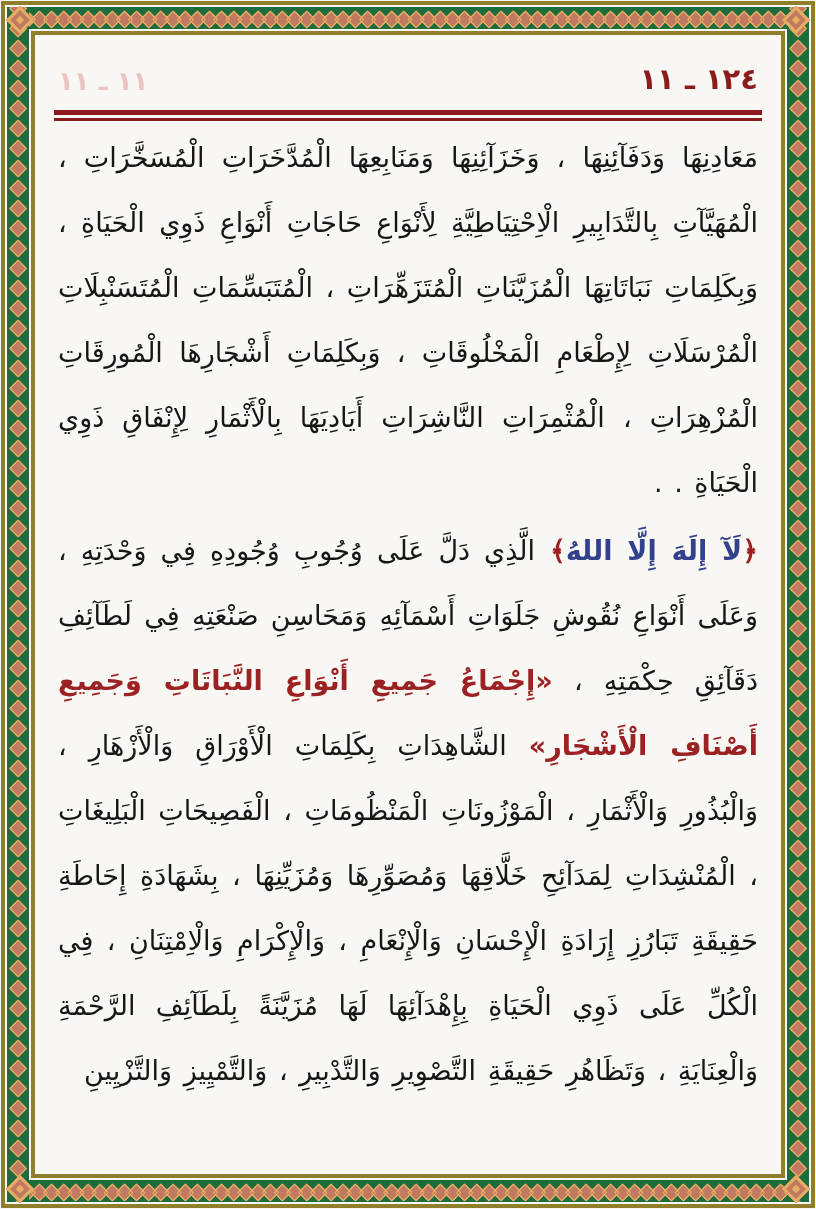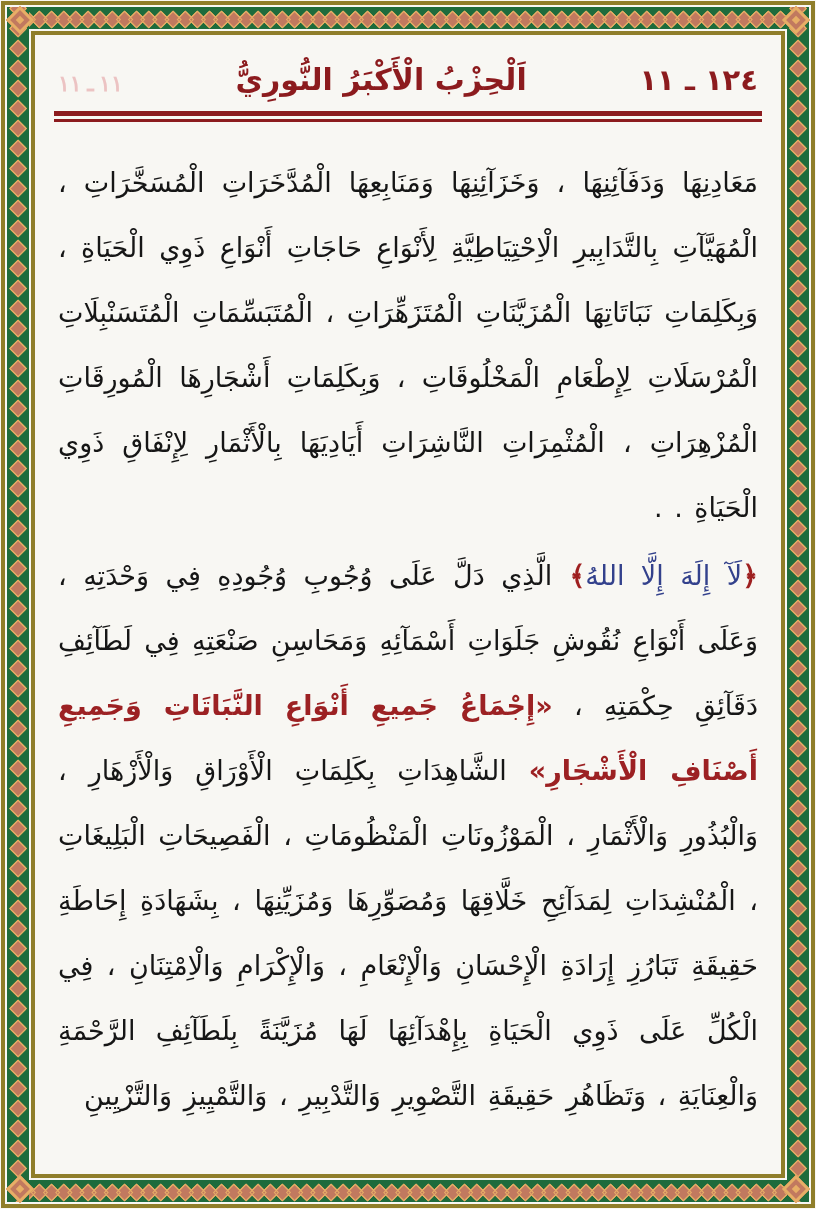--- a/index.html
+++ b/index.html
@@ -38,33 +38,33 @@
   .corner-tl{top:10px; left:10px;} .corner-tr{top:10px; right:10px;}
   .corner-bl{bottom:10px; left:10px;} .corner-br{bottom:10px; right:10px;}
   
   .content{position:absolute; inset:40px 42px; direction:rtl;}
   .page-header{
     display:flex; justify-content:space-between; align-items:flex-end;
     padding:22px 16px 0 16px; color:var(--header-red); font-weight:bold;
   }
   .page-ref{font-size:29px; letter-spacing:2px;text-align:right;}
   .page-title{font-size:30px;}
-  .page-ref-watermark{font-size:22px; color:var(--watermark-pink); letter-spacing:2px;font-family:Liberation Serif, serif;}
+  .page-ref-watermark{font-size:26px; color:var(--watermark-pink); letter-spacing:2px;}
   .header-divider{
     margin:14px 12px 0 12px; height:3px;
     border-top:5px solid var(--header-red); border-bottom:3px solid var(--header-red);
   }
   .body-text{
-    padding:28px 16px 0 16px; font-size:27px; line-height:65px;
+    padding:4px 16px 0 16px; font-size:27px; line-height:65px;
     color:var(--body-black); text-align:justify; text-justify:inter-word;
     word-spacing:3px;
   }
   .body-text p{margin:0 0 3px 0;}
   .seg-black{color:var(--body-black);}
-  .seg-blue{color:var(--phrase-blue); font-weight:normal;}
+  .seg-blue{color:var(--phrase-blue); font-weight:bold;}
   .seg-bracket{color:var(--bracket-red); font-weight:bold;}
   .seg-red{color:var(--highlight-red); font-weight:bold;}
 </style>
 </head>
 <body>
 
 <div class="page">
 
   <div class="olive-outer"></div>
   <div class="band band-top">
@@ -82,21 +82,20 @@
   <div class="corner corner-tl"></div>
   <div class="corner corner-tr"></div>
   <div class="corner corner-bl"></div>
   <div class="corner corner-br"></div>
   <div class="olive-inner"></div>
 
   <div class="content">
 
     <div class="page-header">
       <span class="page-ref">١٢٤ ـ ١١</span>
-      <span class="page-title">اَلْحِزْبُ الْأَكْبَرُ النُّورِيُّ</span>
       <span class="page-ref-watermark">١١ ـ ١١</span>
     </div>
 
     <div class="header-divider"></div>
 
     <div class="body-text">
       <p><span class="seg-black">مَعَادِنِهَا وَدَفَآئِنِهَا ، وَخَزَآئِنِهَا وَمَنَابِعِهَا الْمُدَّخَرَاتِ الْمُسَخَّرَاتِ ، الْمُهَيَّآتِ بِالتَّدَابِيرِ الْاِحْتِيَاطِيَّةِ لِأَنْوَاعِ حَاجَاتِ أَنْوَاعِ ذَوِي الْحَيَاةِ ، وَبِكَلِمَاتِ نَبَاتَاتِهَا الْمُزَيَّنَاتِ الْمُتَزَهِّرَاتِ ، الْمُتَبَسِّمَاتِ الْمُتَسَنْبِلَاتِ الْمُرْسَلَاتِ لِإِطْعَامِ الْمَخْلُوقَاتِ ، وَبِكَلِمَاتِ أَشْجَارِهَا الْمُورِقَاتِ الْمُزْهِرَاتِ ، الْمُثْمِرَاتِ النَّاشِرَاتِ أَيَادِيَهَا بِالْأَثْمَارِ لِإِنْفَاقِ ذَوِي الْحَيَاةِ . .</span></p>
       <p><span class="seg-bracket">﴿</span><span class="seg-blue">لَآ إِلَهَ إِلَّا اللهُ</span><span class="seg-bracket">﴾ </span><span class="seg-black">الَّذِي دَلَّ عَلَى وُجُوبِ وُجُودِهِ فِي وَحْدَتِهِ ، وَعَلَى أَنْوَاعِ نُقُوشِ جَلَوَاتِ أَسْمَآئِهِ وَمَحَاسِنِ صَنْعَتِهِ فِي لَطَآئِفِ دَقَآئِقِ حِكْمَتِهِ ، </span><span class="seg-red">«إِجْمَاعُ جَمِيعِ أَنْوَاعِ النَّبَاتَاتِ وَجَمِيعِ أَصْنَافِ الْأَشْجَارِ»</span><span class="seg-black"> الشَّاهِدَاتِ بِكَلِمَاتِ الْأَوْرَاقِ وَالْأَزْهَارِ ، وَالْبُذُورِ وَالْأَثْمَارِ ، الْمَوْزُونَاتِ الْمَنْظُومَاتِ ، الْفَصِيحَاتِ الْبَلِيغَاتِ ، الْمُنْشِدَاتِ لِمَدَآئِحِ خَلَّاقِهَا وَمُصَوِّرِهَا وَمُزَيِّنِهَا ، بِشَهَادَةِ إِحَاطَةِ حَقِيقَةِ تَبَارُزِ إِرَادَةِ الْإِحْسَانِ وَالْإِنْعَامِ ، وَالْإِكْرَامِ وَالْاِمْتِنَانِ ، فِي الْكُلِّ عَلَى ذَوِي الْحَيَاةِ بِإِهْدَآئِهَا لَهَا مُزَيَّنَةً بِلَطَآئِفِ الرَّحْمَةِ وَالْعِنَايَةِ ، وَتَظَاهُرِ حَقِيقَةِ التَّصْوِيرِ وَالتَّدْبِيرِ ، وَالتَّمْيِيزِ وَالتَّزْيِينِ</span></p>
     </div>
 

